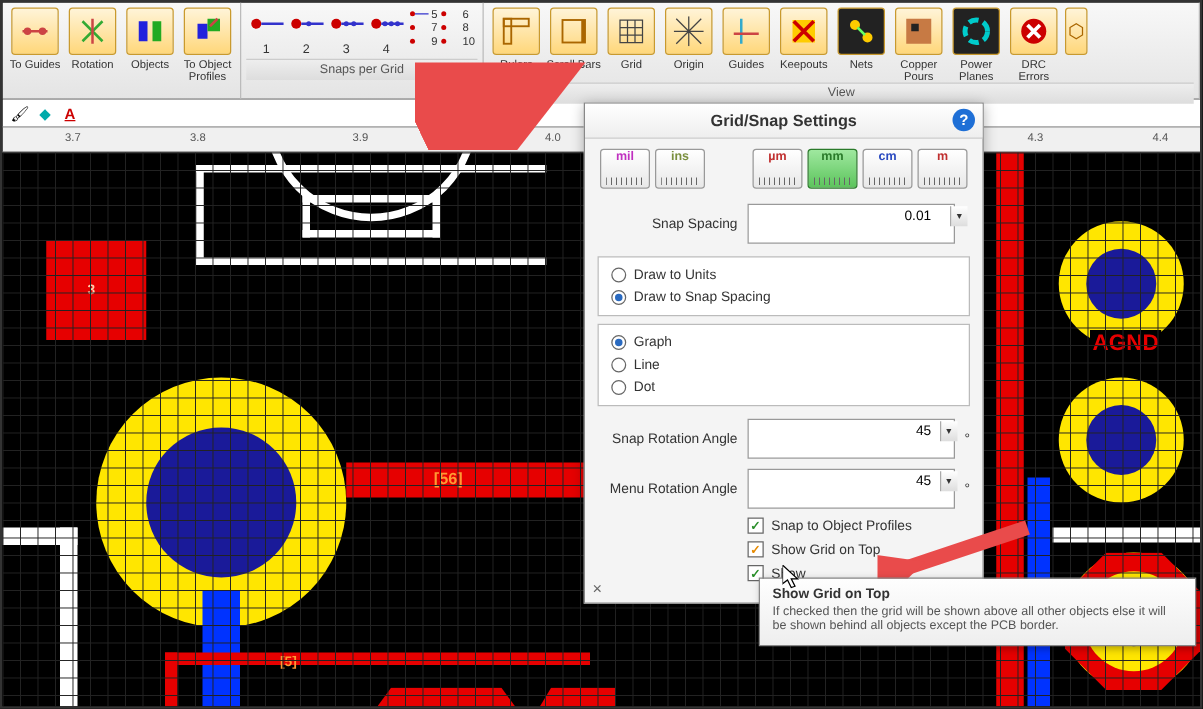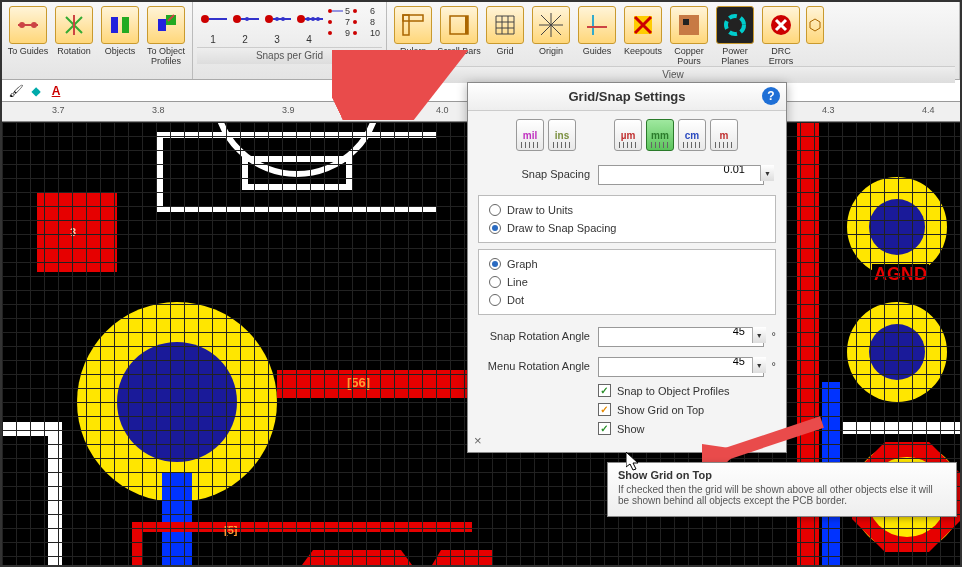--- a/index.html
+++ b/index.html
@@ -42,33 +42,33 @@
 .trace-white { background: #fff; position: absolute; }
 .trace-blue { background: #0033ff; position: absolute; }
 .silk-text { color: #ff9933; font-size: 13px; font-weight: bold; position: absolute; }
 .agnd { color: #e60000; font-weight: bold; font-size: 18px; position: absolute; background: #000; padding: 0 2px; }
 
 
 .panel { position: absolute; top: 80px; left: 465px; width: 320px; background: #f4f4f4; border: 1px solid #888; box-shadow: 0 2px 10px rgba(0,0,0,.3); z-index: 20; }
 .panel-title { background: linear-gradient(#fff,#eee); padding: 6px 8px; font-weight: bold; font-size: 13px; color: #333; text-align: center; position: relative; border-bottom: 1px solid #ccc; }
 .help-icon { position: absolute; right: 6px; top: 4px; width: 18px; height: 18px; background: #1e6fd6; color: #fff; border-radius: 50%; font-size: 12px; font-weight: bold; display: flex; align-items: center; justify-content: center; cursor: pointer; }
 .unit-row { display: flex; gap: 4px; padding: 8px; justify-content: center; }
-.unit-btn { width: 28px; height: 32px; border: 1px solid #999; border-radius: 3px; background: linear-gradient(#fff,#e8e8e8); font-size: 10px; font-weight: bold; display: flex; flex-direction: column; align-items: center; justify-content: center; cursor: pointer; position: relative; }
+.unit-btn { width: 40px; height: 32px; border: 1px solid #999; border-radius: 3px; background: linear-gradient(#fff,#e8e8e8); font-size: 10px; font-weight: bold; display: flex; flex-direction: column; align-items: center; justify-content: flex-start; cursor: pointer; position: relative; }
 .unit-btn.mil { color: #c030c0; }
 .unit-btn.ins { color: #7a8f3e; }
 .unit-btn.um { color: #c03030; margin-left: 20px; }
 .unit-btn.mm { color: #2a7a2a; background: linear-gradient(#9fe89f,#5cc45c); border-color: #2a7a2a; }
 .unit-btn.cm { color: #2a4ac0; }
 .unit-btn.m { color: #c03030; }
 .unit-ruler { position: absolute; bottom: 2px; left: 4px; right: 4px; height: 6px; }
 .unit-ruler::before { content: ""; position: absolute; inset: 0; background-image: repeating-linear-gradient(90deg,#666 0 1px,transparent 1px 4px); }
 
 .field-row { display: flex; align-items: center; padding: 4px 10px; font-size: 11px; color: #333; }
 .field-row label { flex: 0 0 120px; text-align: right; padding-right: 8px; }
-.field-input { flex: 1; height: 20px; border: 1px solid #999; background: #fff; font-size: 11px; text-align: right; padding: 0 18px 12px 4px; position: relative; }
+.field-input { flex: 1; height: 32px; border: 1px solid #999; background: #fff; font-size: 11px; text-align: right; padding: 0 18px 12px 4px; position: relative; }
 .dropdown-wrap { position: relative; flex: 1; }
 .dd-arrow { position: absolute; right: 2px; top: 2px; width: 14px; height: 16px; background: linear-gradient(#fff,#ddd); border-left: 1px solid #aaa; display: flex; align-items: center; justify-content: center; font-size: 7px; }
 
 .radio-group { margin: 6px 10px; padding: 8px 10px; border: 1px solid #bbb; background: #fff; display: flex; flex-direction: column; gap: 6px; }
 .radio-item { display: flex; align-items: center; gap: 6px; font-size: 11px; color: #333; cursor: pointer; }
 .radio { width: 12px; height: 12px; border: 1px solid #666; border-radius: 50%; display: inline-flex; align-items: center; justify-content: center; }
 .radio.checked::after { content: ""; width: 6px; height: 6px; background: #2a6ac0; border-radius: 50%; }
 
 .check-row { display: flex; align-items: center; padding: 3px 10px 3px 130px; font-size: 11px; color: #333; gap: 6px; cursor: pointer; }
 .checkbox { width: 13px; height: 13px; border: 1px solid #666; background: #fff; display: inline-flex; align-items: center; justify-content: center; font-size: 10px; }
@@ -266,20 +266,30 @@
           <div class="tool-label">Guides</div>
         </div>
       <div class="tool-btn">
           <div class="tool-icon">
             <svg width="24" height="24">
               <rect x="3" y="3" width="18" height="18" fill="#fc0"></rect>
               <path d="M4 4 L20 20 M20 4 L4 20" stroke="#c00" stroke-width="3"></path>
             </svg>
           </div>
           <div class="tool-label">Keepouts</div>
+        </div>
+      <div class="tool-btn">
+          <div class="tool-icon" style="background:#222">
+            <svg width="24" height="24">
+              <circle cx="7" cy="7" r="4" fill="#fc0"></circle>
+              <circle cx="17" cy="17" r="4" fill="#fc0"></circle>
+              <line x1="9" y1="9" x2="15" y2="15" stroke="#6f6" stroke-width="2"></line>
+            </svg>
+          </div>
+          <div class="tool-label">Nets</div>
         </div>
       <div class="tool-btn">
           <div class="tool-icon">
             <svg width="24" height="24">
               <rect x="2" y="2" width="20" height="20" fill="#c77a44"></rect>
               <rect x="6" y="6" width="6" height="6" fill="#222"></rect>
             </svg>
           </div>
           <div class="tool-label">Copper Pours</div>
         </div>

